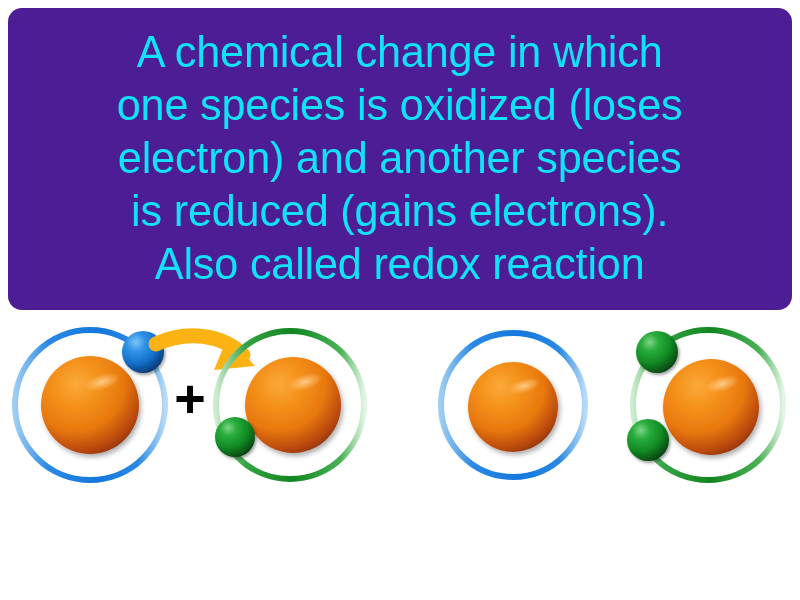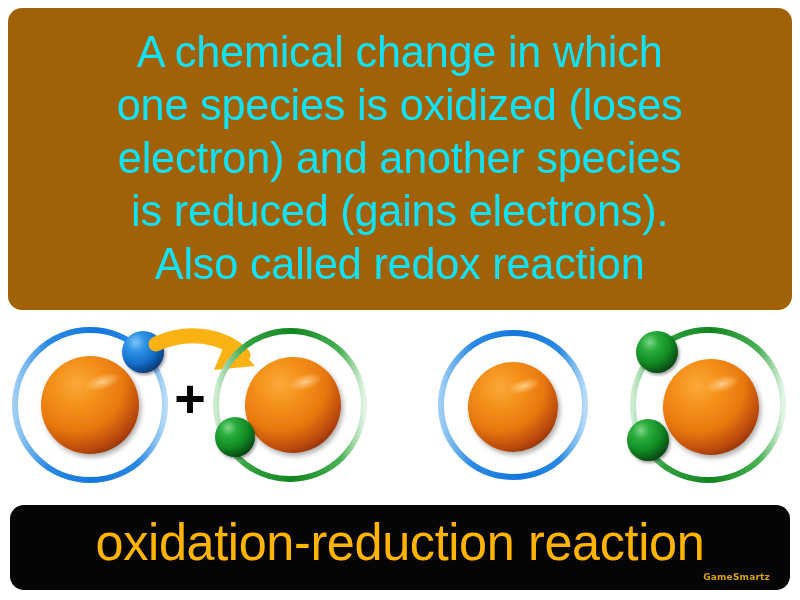--- a/index.html
+++ b/index.html
@@ -19,21 +19,21 @@
     overflow: hidden;
   }
 
   
   #definition-panel {
     position: absolute;
     left: 8px;
     top: 8px;
     width: 784px;
     height: 302px;
-    background: #a16207;
+    background: #4c1d95;
     border-radius: 14px;
     display: flex;
     align-items: center;
     justify-content: center;
     box-sizing: border-box;
     padding: 2px 14px 6px 14px;
   }
   #definition-text {
     color: #12e2f7;
     font-family: "Liberation Sans Narrow", "Liberation Sans", sans-serif;
@@ -207,18 +207,14 @@
         <g filter="url(#fShadowS)">
           <circle cx="657" cy="40" r="21" fill="url(#gElecGreen)"></circle>
         </g>
         <g filter="url(#fShadowS)">
           <circle cx="648" cy="128" r="21" fill="url(#gElecGreen)"></circle>
         </g>
       </g>
     </svg>
   </div>
 
-  <div id="term-panel">
-    <div id="term-text">oxidation-reduction reaction</div>
-    <div id="watermark">GameSmartz</div>
-  </div>
 
 </div>
 
 </body></html>

